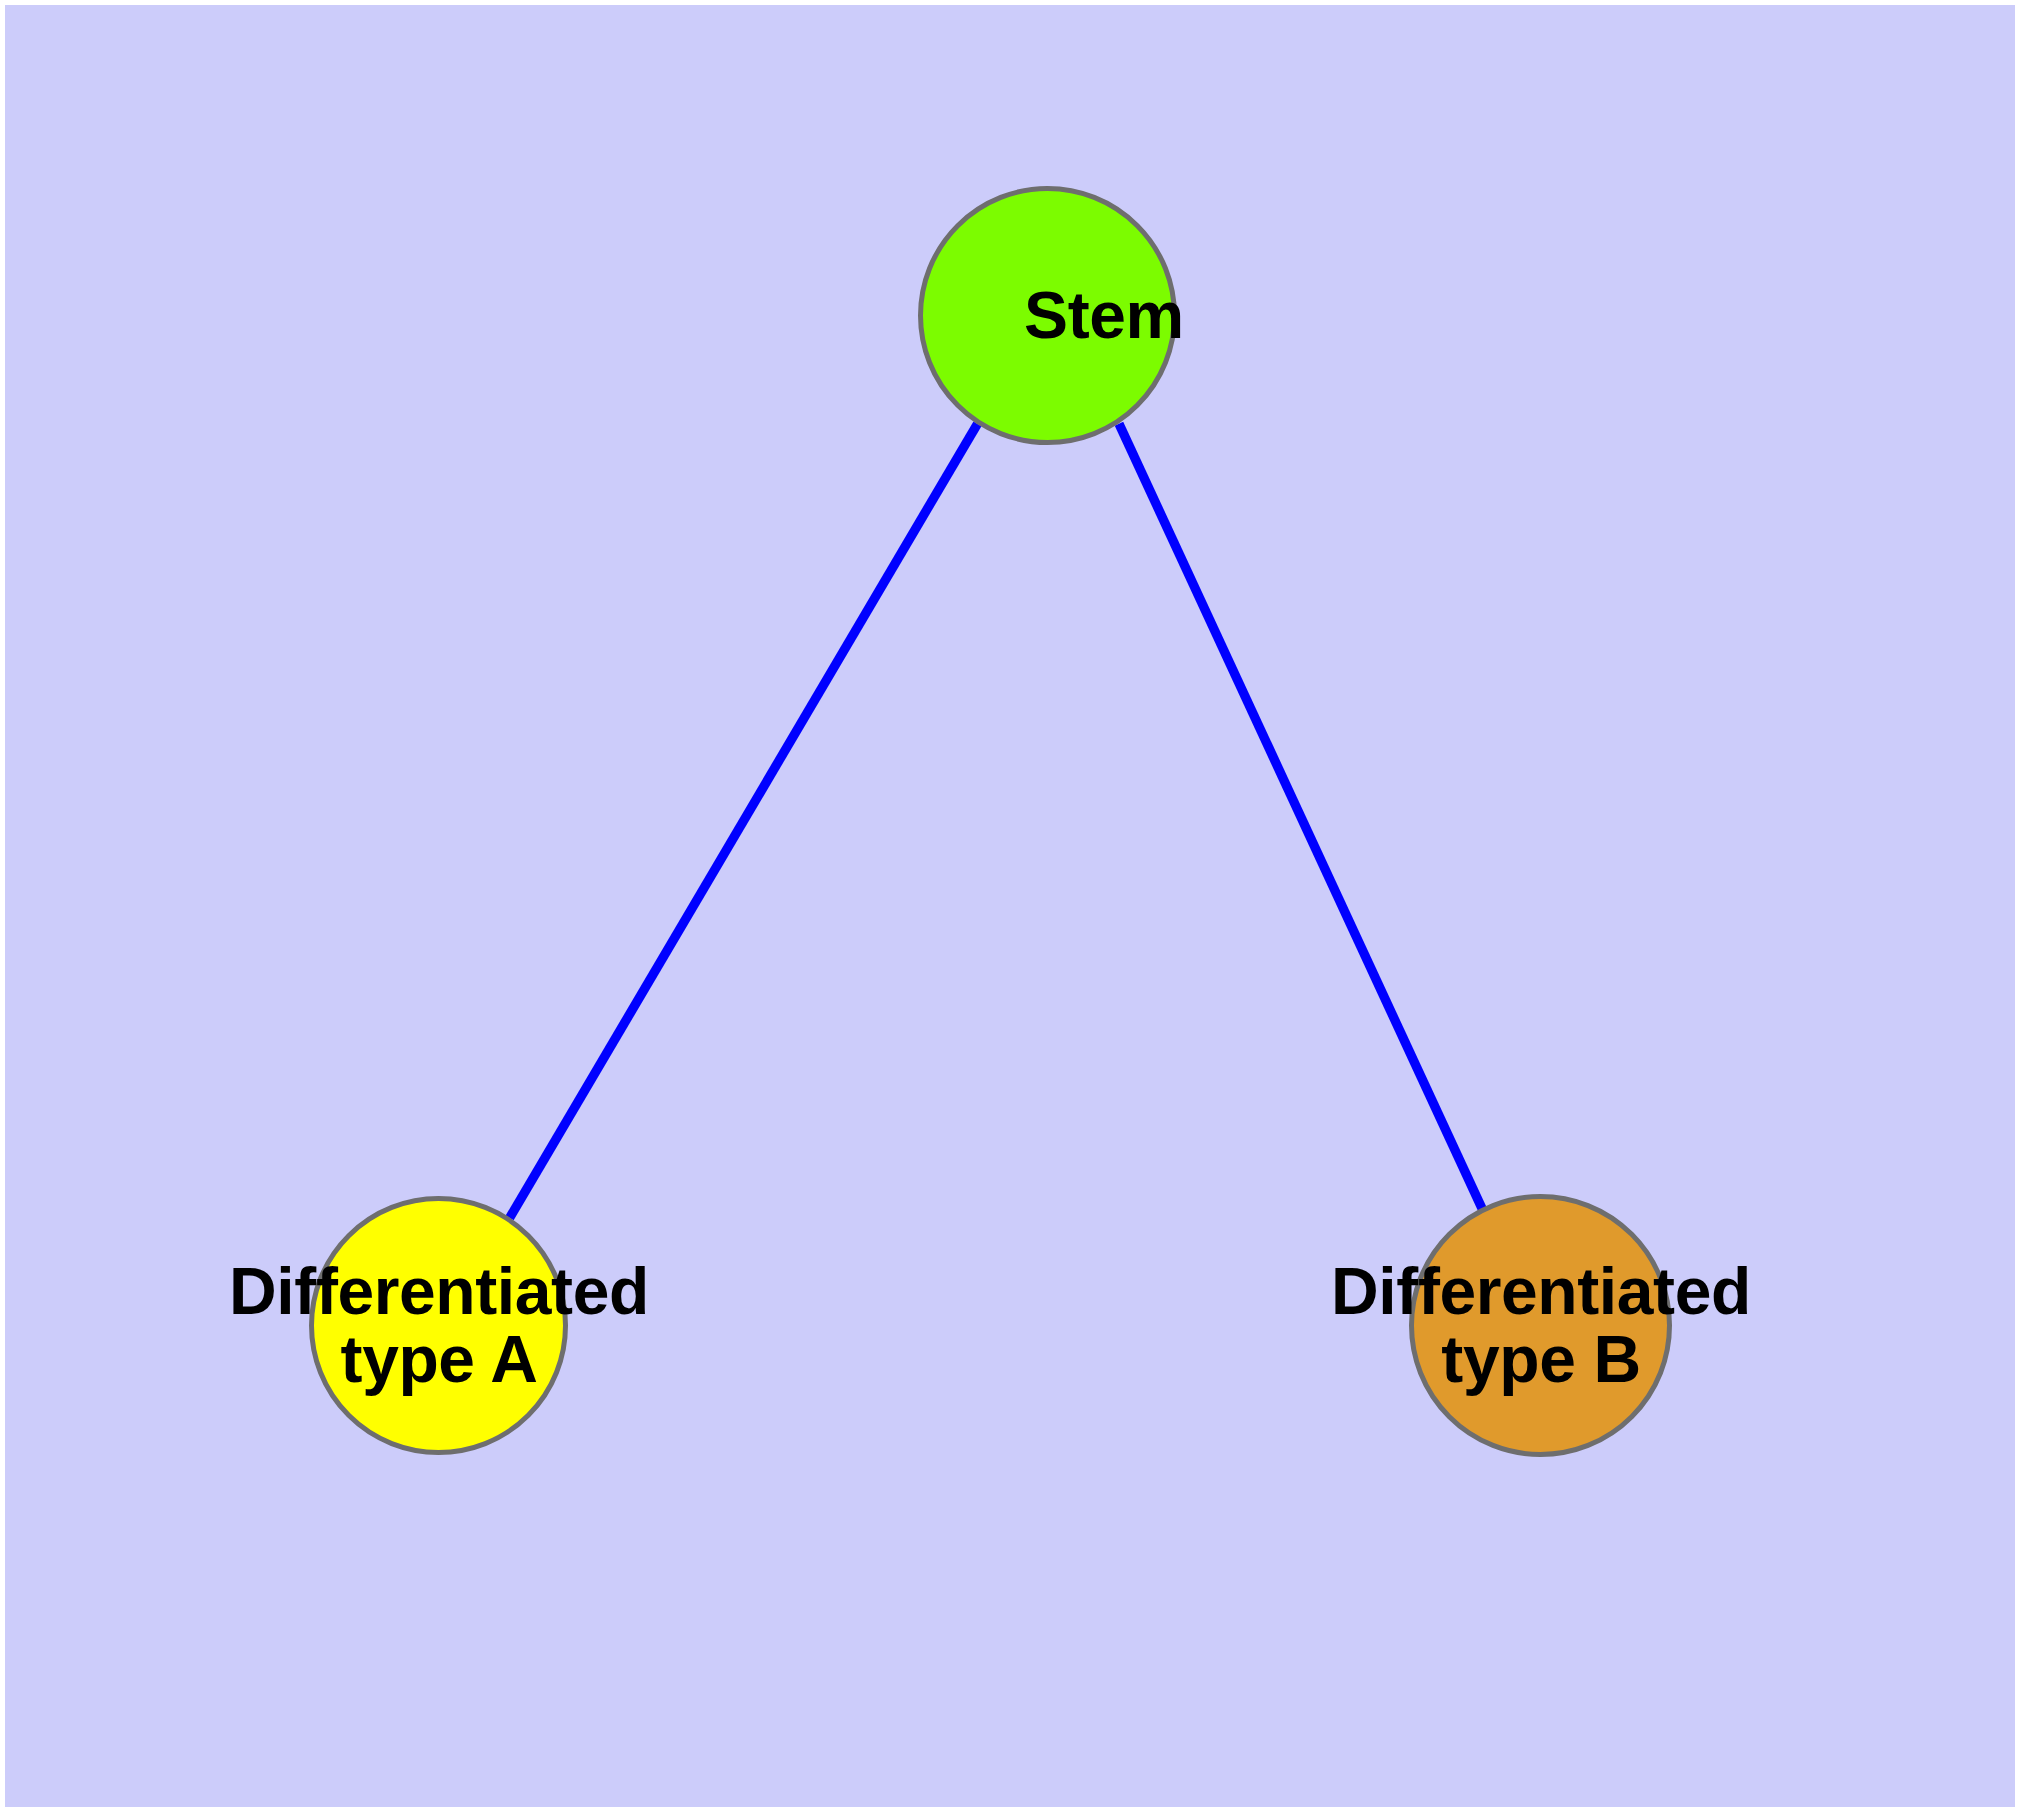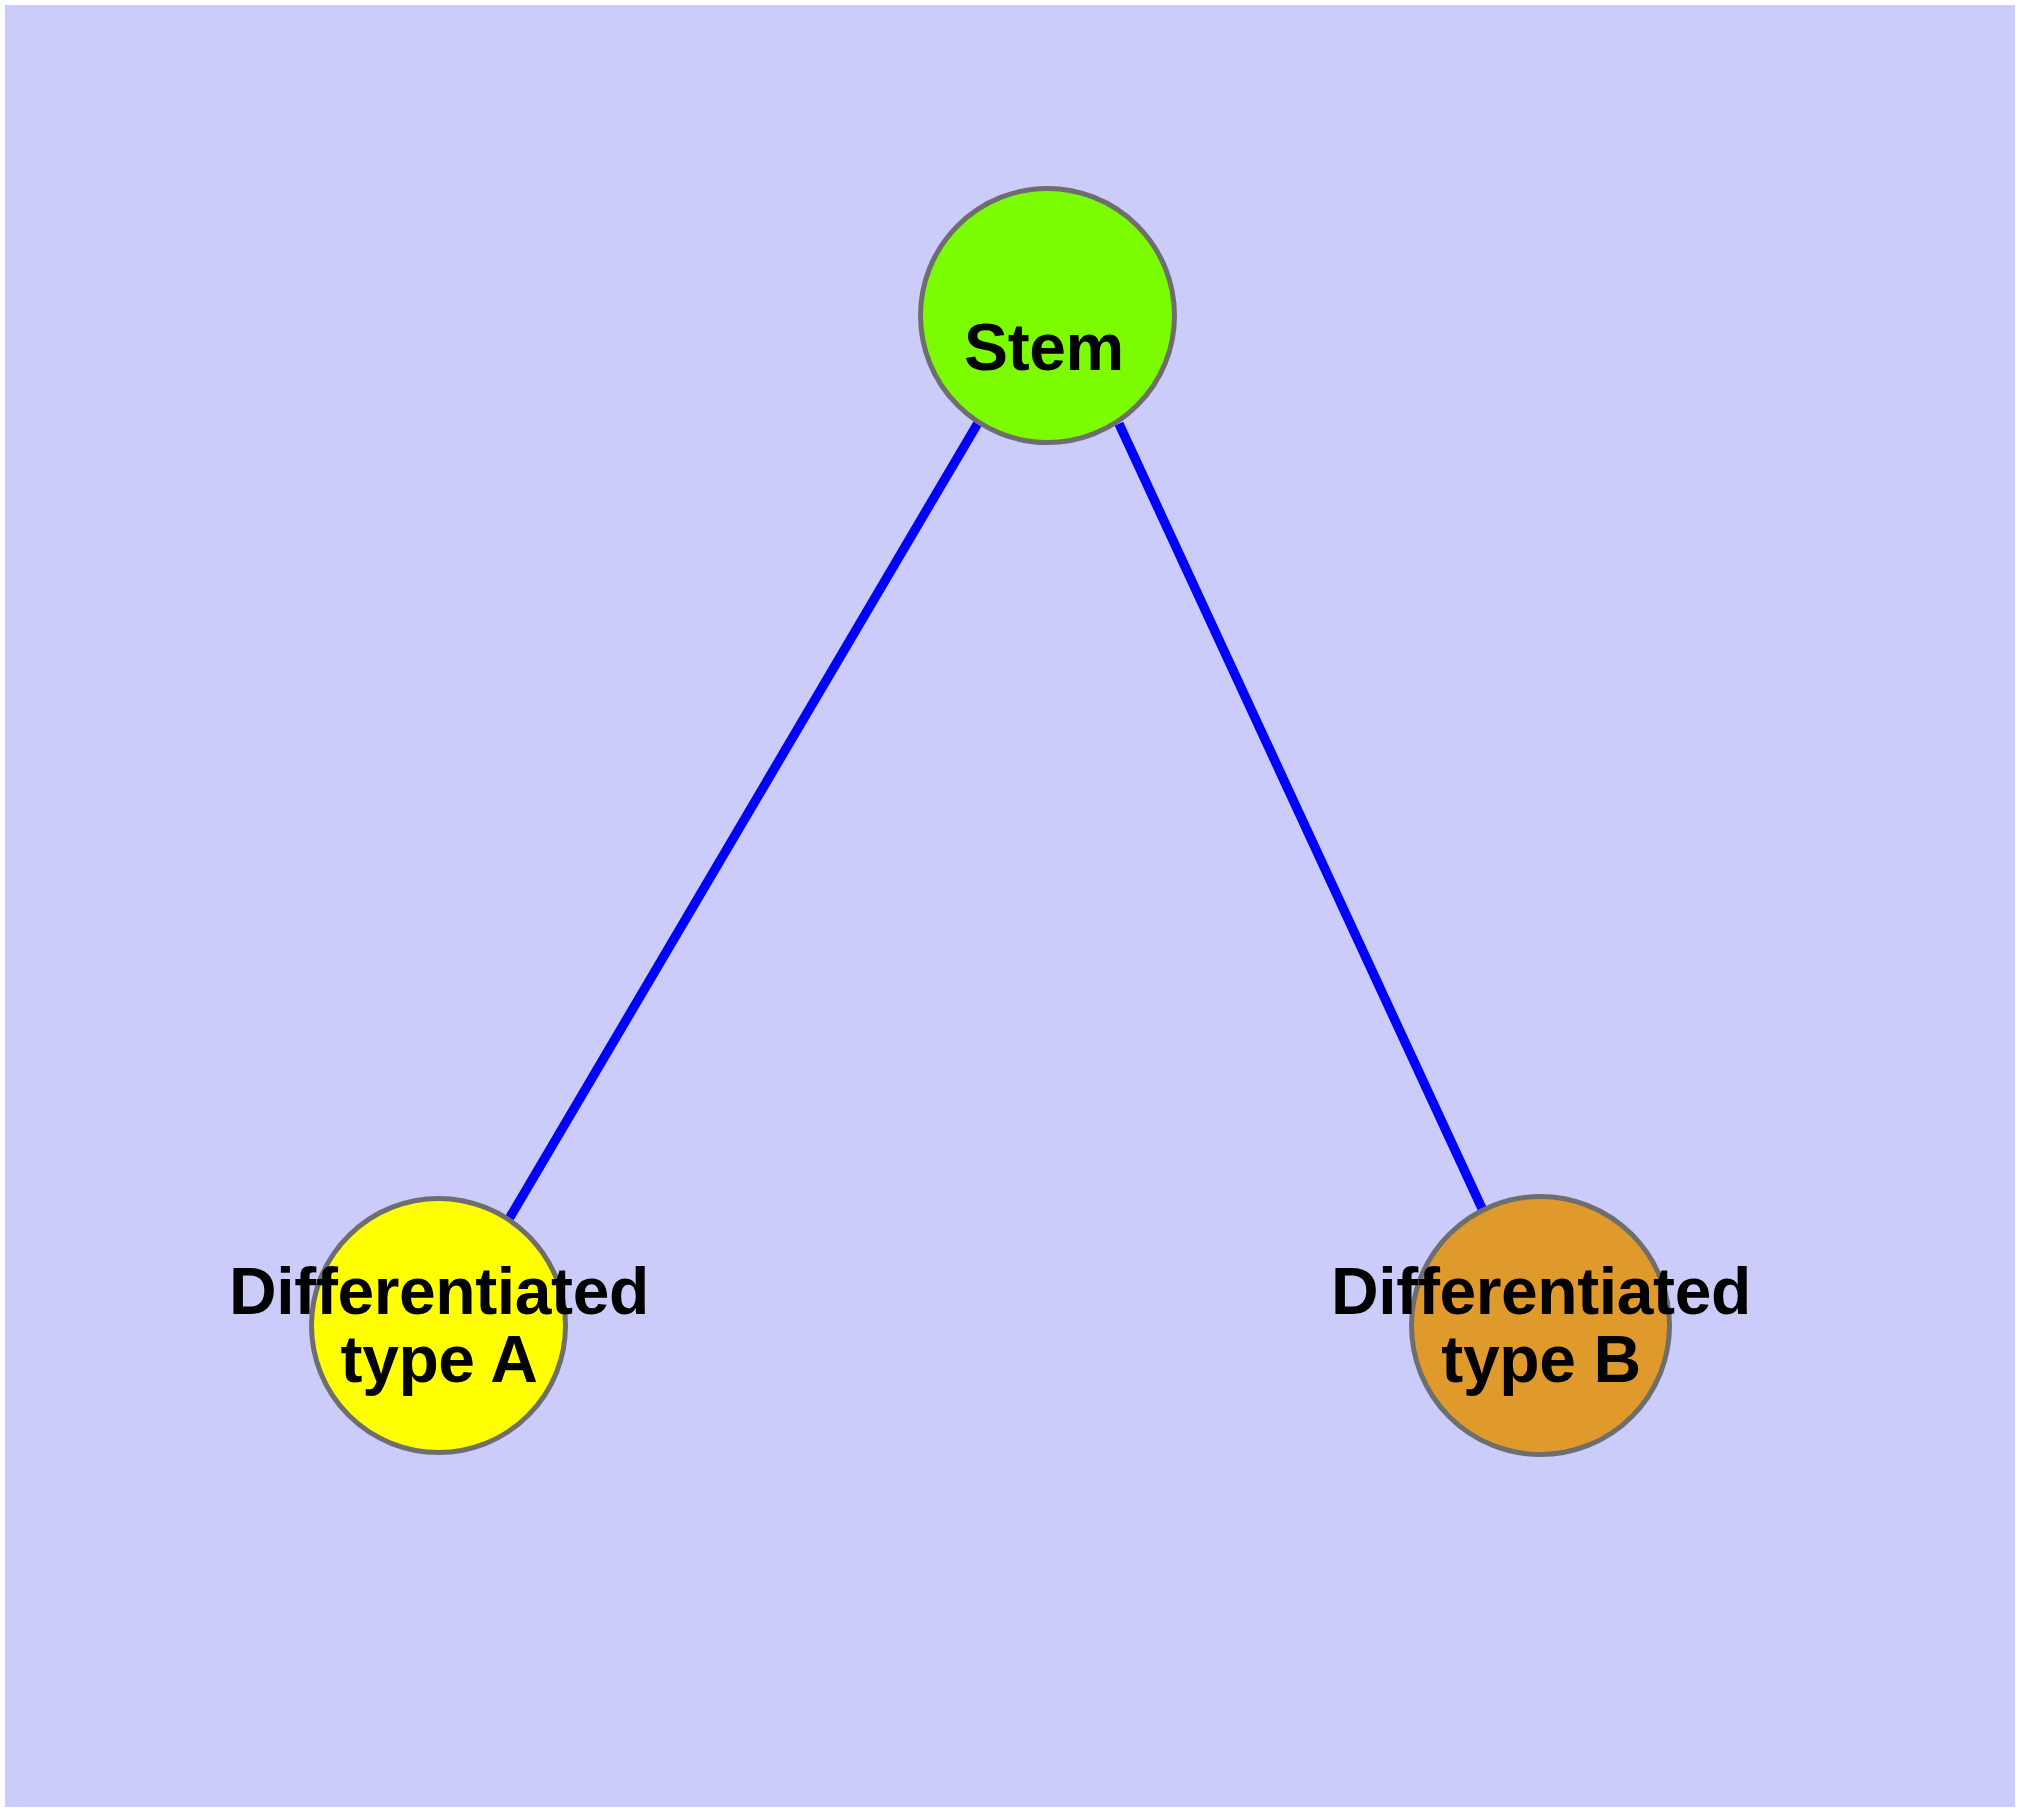--- a/index.html
+++ b/index.html
@@ -61,20 +61,20 @@
 
   <svg id="edge-layer" viewBox="0 0 2384 2138">
     <line id="edge-0" x1="1153" y1="500" x2="601" y2="1437" stroke="#0000ff" stroke-width="11" stroke-linecap="butt"></line>
     <line id="edge-1" x1="1320" y1="500" x2="1753" y2="1436" stroke="#0000ff" stroke-width="11" stroke-linecap="butt"></line>
   </svg>
 
   <div class="node" id="node-0" style="left: 918px; top: 186px; width: 259px; height: 259px; background: rgb(124, 252, 0); border-color: rgb(110, 110, 110); border-width: 5.1px;"></div>
   <div class="node" id="node-1" style="left: 309px; top: 1196px; width: 259px; height: 259px; background: rgb(255, 255, 0); border-color: rgb(110, 110, 110); border-width: 5.1px;"></div>
   <div class="node" id="node-2" style="left: 1409px; top: 1194px; width: 263px; height: 263px; background: rgb(224, 154, 44); border-color: rgb(110, 110, 110); border-width: 5.1px;"></div>
 
-  <div class="node-label" id="label-0" style="left: 1044px; top: 316px; color: rgb(0, 0, 0); font-size: 66px; margin-top: 32px;">Stem</div>
+  <div class="node-label" id="label-0" style="left: 1104px; top: 316px; color: rgb(0, 0, 0); font-size: 66px;">Stem</div>
   <div class="node-label" id="label-1" style="left: 439px; top: 1326px; color: rgb(0, 0, 0); font-size: 66px;">Differentiated
 type A</div>
   <div class="node-label" id="label-2" style="left: 1541px; top: 1326px; color: rgb(0, 0, 0); font-size: 66px;">Differentiated
 type B</div>
 
 </div>
 
 
 </body></html>

